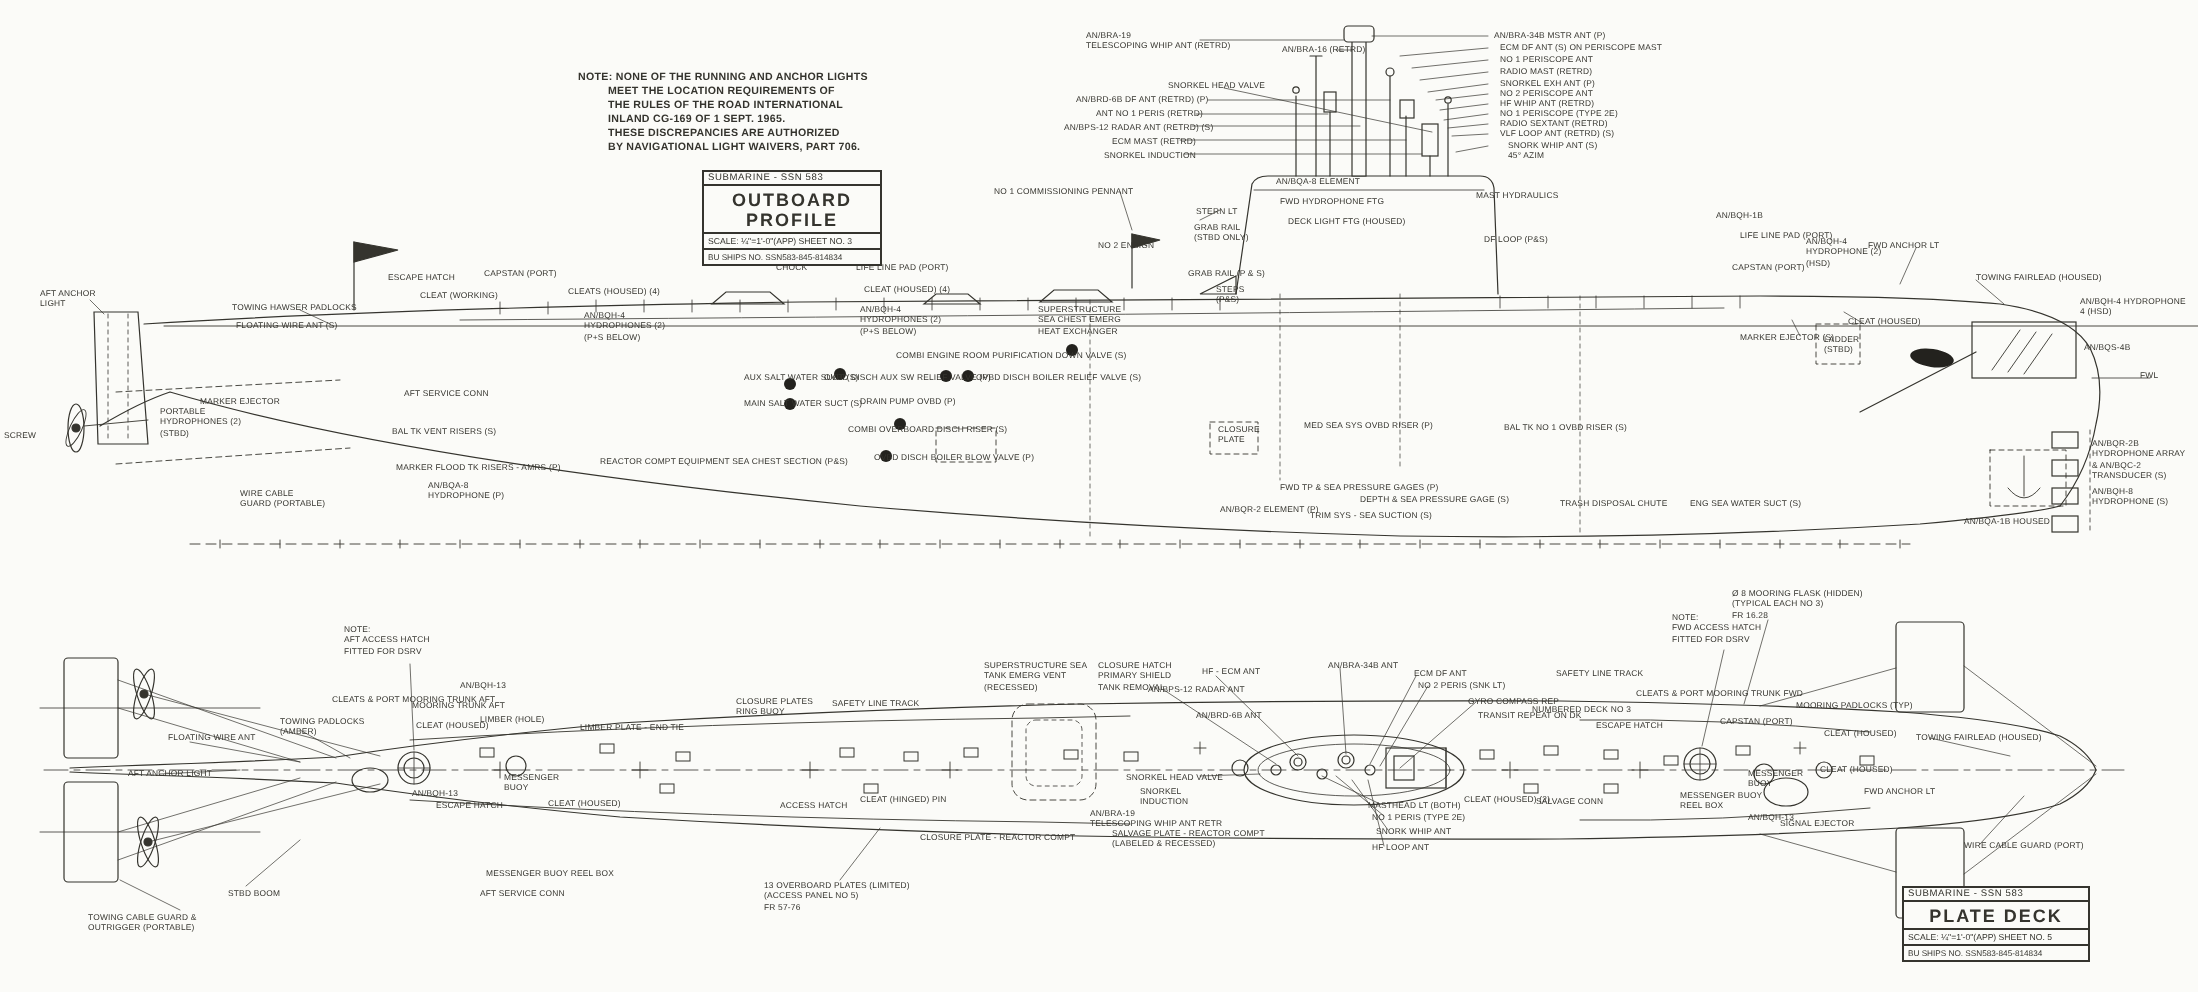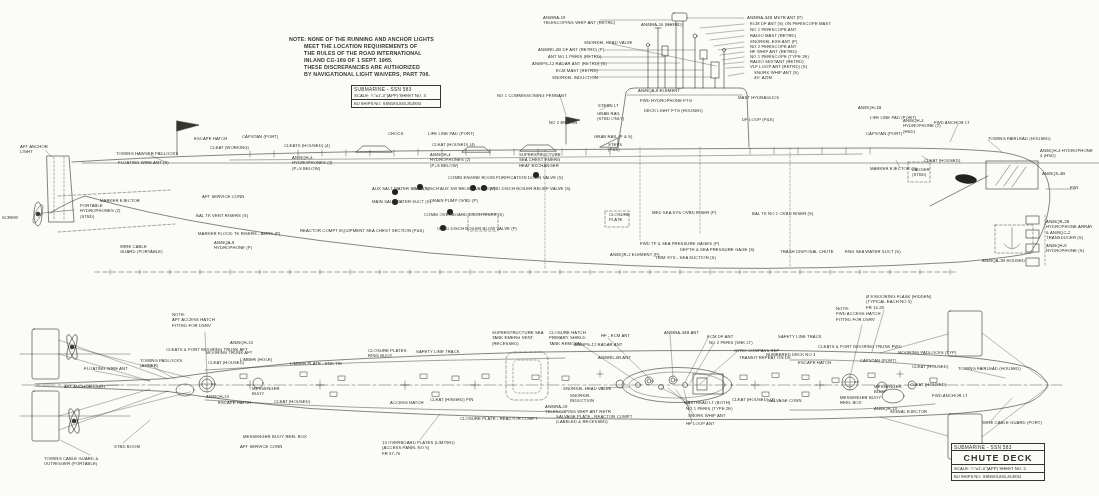--- a/index.html
+++ b/index.html
@@ -407,24 +407,25 @@
       <div>NOTE: NONE OF THE RUNNING AND ANCHOR LIGHTS</div>
       <div>MEET THE LOCATION REQUIREMENTS OF</div>
       <div>THE RULES OF THE ROAD INTERNATIONAL</div>
       <div>INLAND CG-169 OF 1 SEPT. 1965.</div>
       <div>THESE DISCREPANCIES ARE AUTHORIZED</div>
       <div>BY NAVIGATIONAL LIGHT WAIVERS, PART 706.</div>
     </div>
 
   <div class="tb tb-profile">
     <div class="tb-sub">SUBMARINE - SSN 583</div>
+    <div class="tb-title">OUTBOARD PROFILE</div>
     <div class="tb-scale">SCALE: ¼"=1'-0"(APP)  SHEET NO. 3</div>
     <div class="tb-num">BU SHIPS NO. SSN583-845-814834</div>
   </div>
 
   <div class="tb tb-deck">
     <div class="tb-sub">SUBMARINE - SSN 583</div>
-    <div class="tb-title">CHUTE DECK</div>
+    <div class="tb-title">PLATE DECK</div>
     <div class="tb-scale">SCALE: ¼"=1'-0"(APP)  SHEET NO. 5</div>
     <div class="tb-num">BU SHIPS NO. SSN583-845-814834</div>
   </div>
 
 </div>
 
 </body></html>

